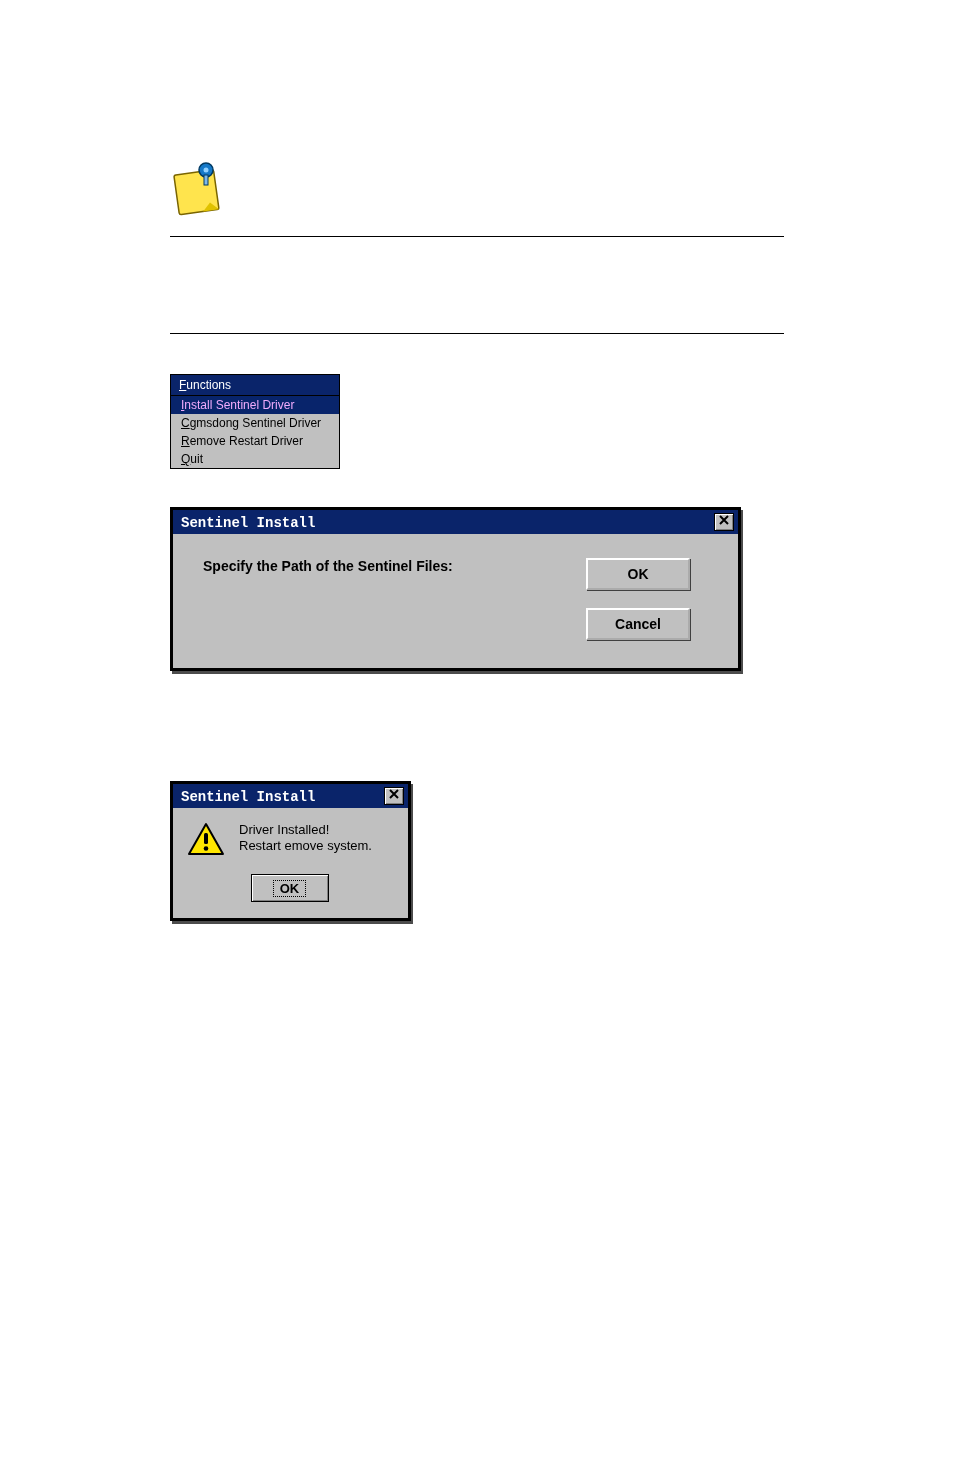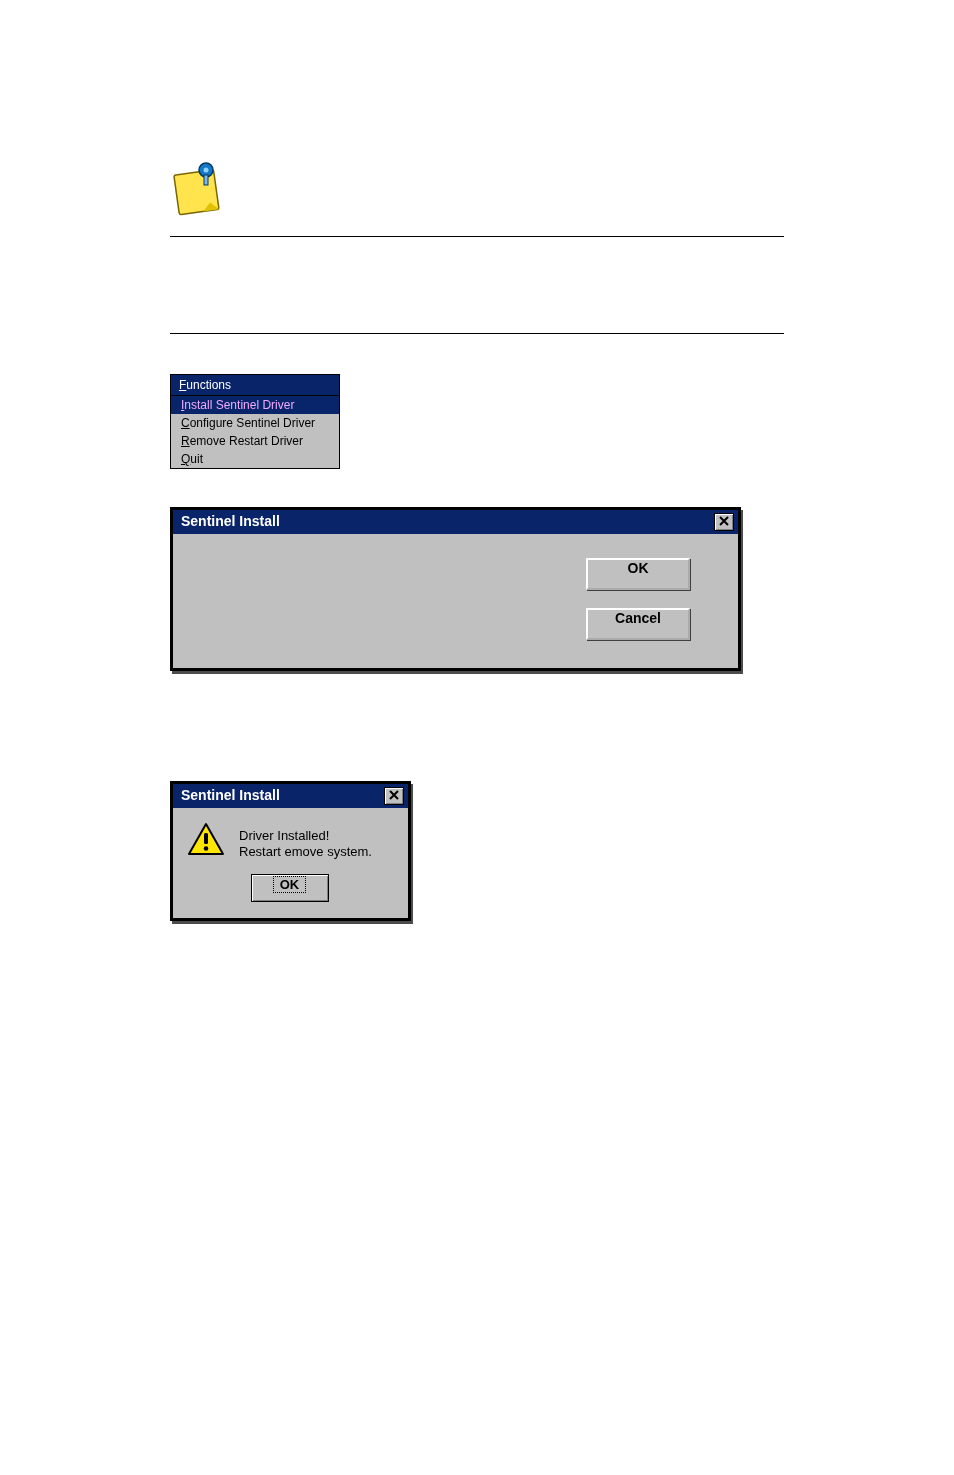--- a/index.html
+++ b/index.html
@@ -12,34 +12,34 @@
 
 .menu-wrap{margin-top:40px;width:168px;border:1px solid #000}
 .menu-title{background:#0a246a;color:#fff;font-size:12px;padding:3px 8px;font-family:Tahoma,Arial,sans-serif}
 .menu-title .ul{text-decoration:underline}
 .menu-body{background:#c0c0c0;border-top:1px solid #000}
 .menu-item{font-size:12px;padding:2px 10px;font-family:Tahoma,Arial,sans-serif;cursor:pointer}
 .menu-item.sel{background:#08246b;color:#f0abfc}
 .menu-item .ul{text-decoration:underline}
 
 .dlg1{margin-top:38px;width:565px;border:3px solid #000;box-shadow:2px 3px 0 rgba(0,0,0,0.7)}
-.titlebar{display:flex;align-items:flex-start;background:#0a246a;color:#fff;font-size:14px;font-weight:bold;padding:3px 4px 3px 8px;font-family:Liberation Sans, sans-serif}
+.titlebar{display:flex;align-items:flex-end;background:#0a246a;color:#fff;font-size:14px;font-weight:bold;padding:3px 4px 3px 8px;font-family:Liberation Mono, monospace}
 .titlebar .ttl{flex:1}
 .closebtn{width:18px;height:16px;background:#c0c0c0;border:1px solid #000;display:flex;align-items:center;justify-content:center;font-size:12px;font-weight:bold;color:#000;box-shadow:inset 1px 1px 0 #fff,inset -1px -1px 0 #808080;cursor:pointer}
 .dlg1-body{background:#c0c0c0;padding:24px 30px 28px 30px;display:flex}
 .dlg1-left{flex:1}
 .dlg1-right{width:140px;display:flex;flex-direction:column;gap:18px;align-items:center}
 .dlg1-label{font-weight:bold;font-size:14px;font-family:"MS Sans Serif",Tahoma,Arial,sans-serif}
 .dlg1-input{margin-top:24px;width:290px;height:22px;background:#fff;border:2px inset #808080;box-shadow:inset 1px 1px 0 #404040;position:relative}
 .dlg1-input .seltext{display:inline-block;background:#0a246a;color:#fff;font-size:13px;font-weight:bold;padding:1px 2px;font-family:"MS Sans Serif",Tahoma,Arial,sans-serif;margin:1px}
-.winbtn{min-width:100px;height:28px;background:#c0c0c0;border:2px outset #fff;box-shadow:1px 1px 0 #404040;font-size:14px;font-weight:bold;font-family:"MS Sans Serif",Tahoma,Arial,sans-serif;display:flex;align-items:flex-start;justify-content:center;cursor:pointer}
+.winbtn{min-width:100px;height:28px;background:#c0c0c0;border:2px outset #fff;box-shadow:1px 1px 0 #404040;font-size:14px;font-weight:bold;font-family:"MS Sans Serif",Tahoma,Arial,sans-serif;display:flex;align-items:center;justify-content:center;cursor:pointer}
 
 .dlg2{margin-top:110px;width:235px;border:3px solid #000;box-shadow:2px 3px 0 rgba(0,0,0,0.7)}
 .dlg2-body{background:#c0c0c0;padding:14px 16px 16px 14px}
-.dlg2-msgrow{display:flex;align-items:flex-end;gap:14px}
+.dlg2-msgrow{display:flex;align-items:flex-start;gap:14px}
 .dlg2-text{font-size:13px;font-family:"MS Sans Serif",Tahoma,Arial,sans-serif;line-height:1.25}
 .dlg2-btnrow{display:flex;justify-content:center;margin-top:14px}
 .winbtn.small{min-width:60px;height:24px;font-size:13px;border:1px solid #000;background:#c0c0c0;box-shadow:inset 1px 1px 0 #fff,inset -1px -1px 0 #808080;padding:1px 8px}
 .winbtn.small .dotted{border:1px dotted #000;padding:0 6px}
 </style>
 </head>
 <body>
 
 <div class="page">
 
@@ -65,21 +65,21 @@
 
   <div class="menu-wrap">
     <div class="menu-title">
       <span class="ul">F</span><span>unctions</span>
     </div>
     <div class="menu-body">
       <div class="menu-item sel">
         <span class="ul">I</span><span>nstall Sentinel Driver</span>
       </div>
       <div class="menu-item">
-        <span class="ul">C</span><span>onfigure Sentinel Driver</span>
+        <span class="ul">C</span><span>gmsdong Sentinel Driver</span>
       </div>
       <div class="menu-item">
         <span class="ul">R</span><span>emove Restart Driver</span>
       </div>
       <div class="menu-item">
         <span class="ul">Q</span><span>uit</span>
       </div>
     </div>
   </div>
 
@@ -89,20 +89,21 @@
       <div class="closebtn">
         <span>
           <svg width="10" height="10" viewBox="0 0 10 10">
               <path d="M1 1 L9 9 M9 1 L1 9" stroke="#000" stroke-width="2"></path>
             </svg>
         </span>
       </div>
     </div>
     <div class="dlg1-body">
       <div class="dlg1-left">
+        <div class="dlg1-label">Specify the Path of the Sentinel Files:</div>
       </div>
       <div class="dlg1-right">
         <div class="winbtn">
           <span>OK</span>
         </div>
         <div class="winbtn">
           <span>Cancel</span>
         </div>
       </div>
     </div>

